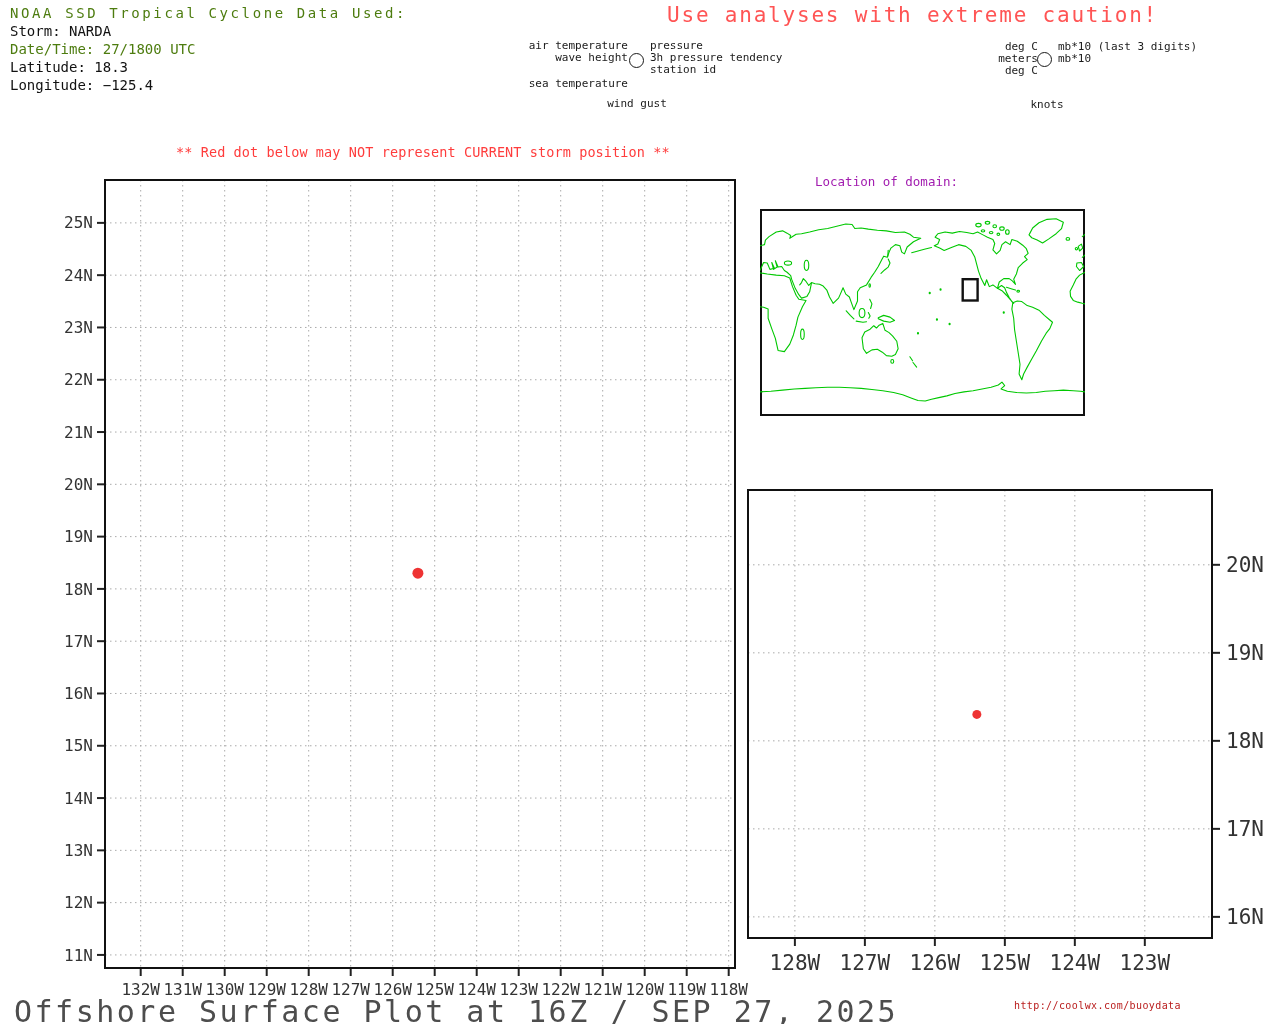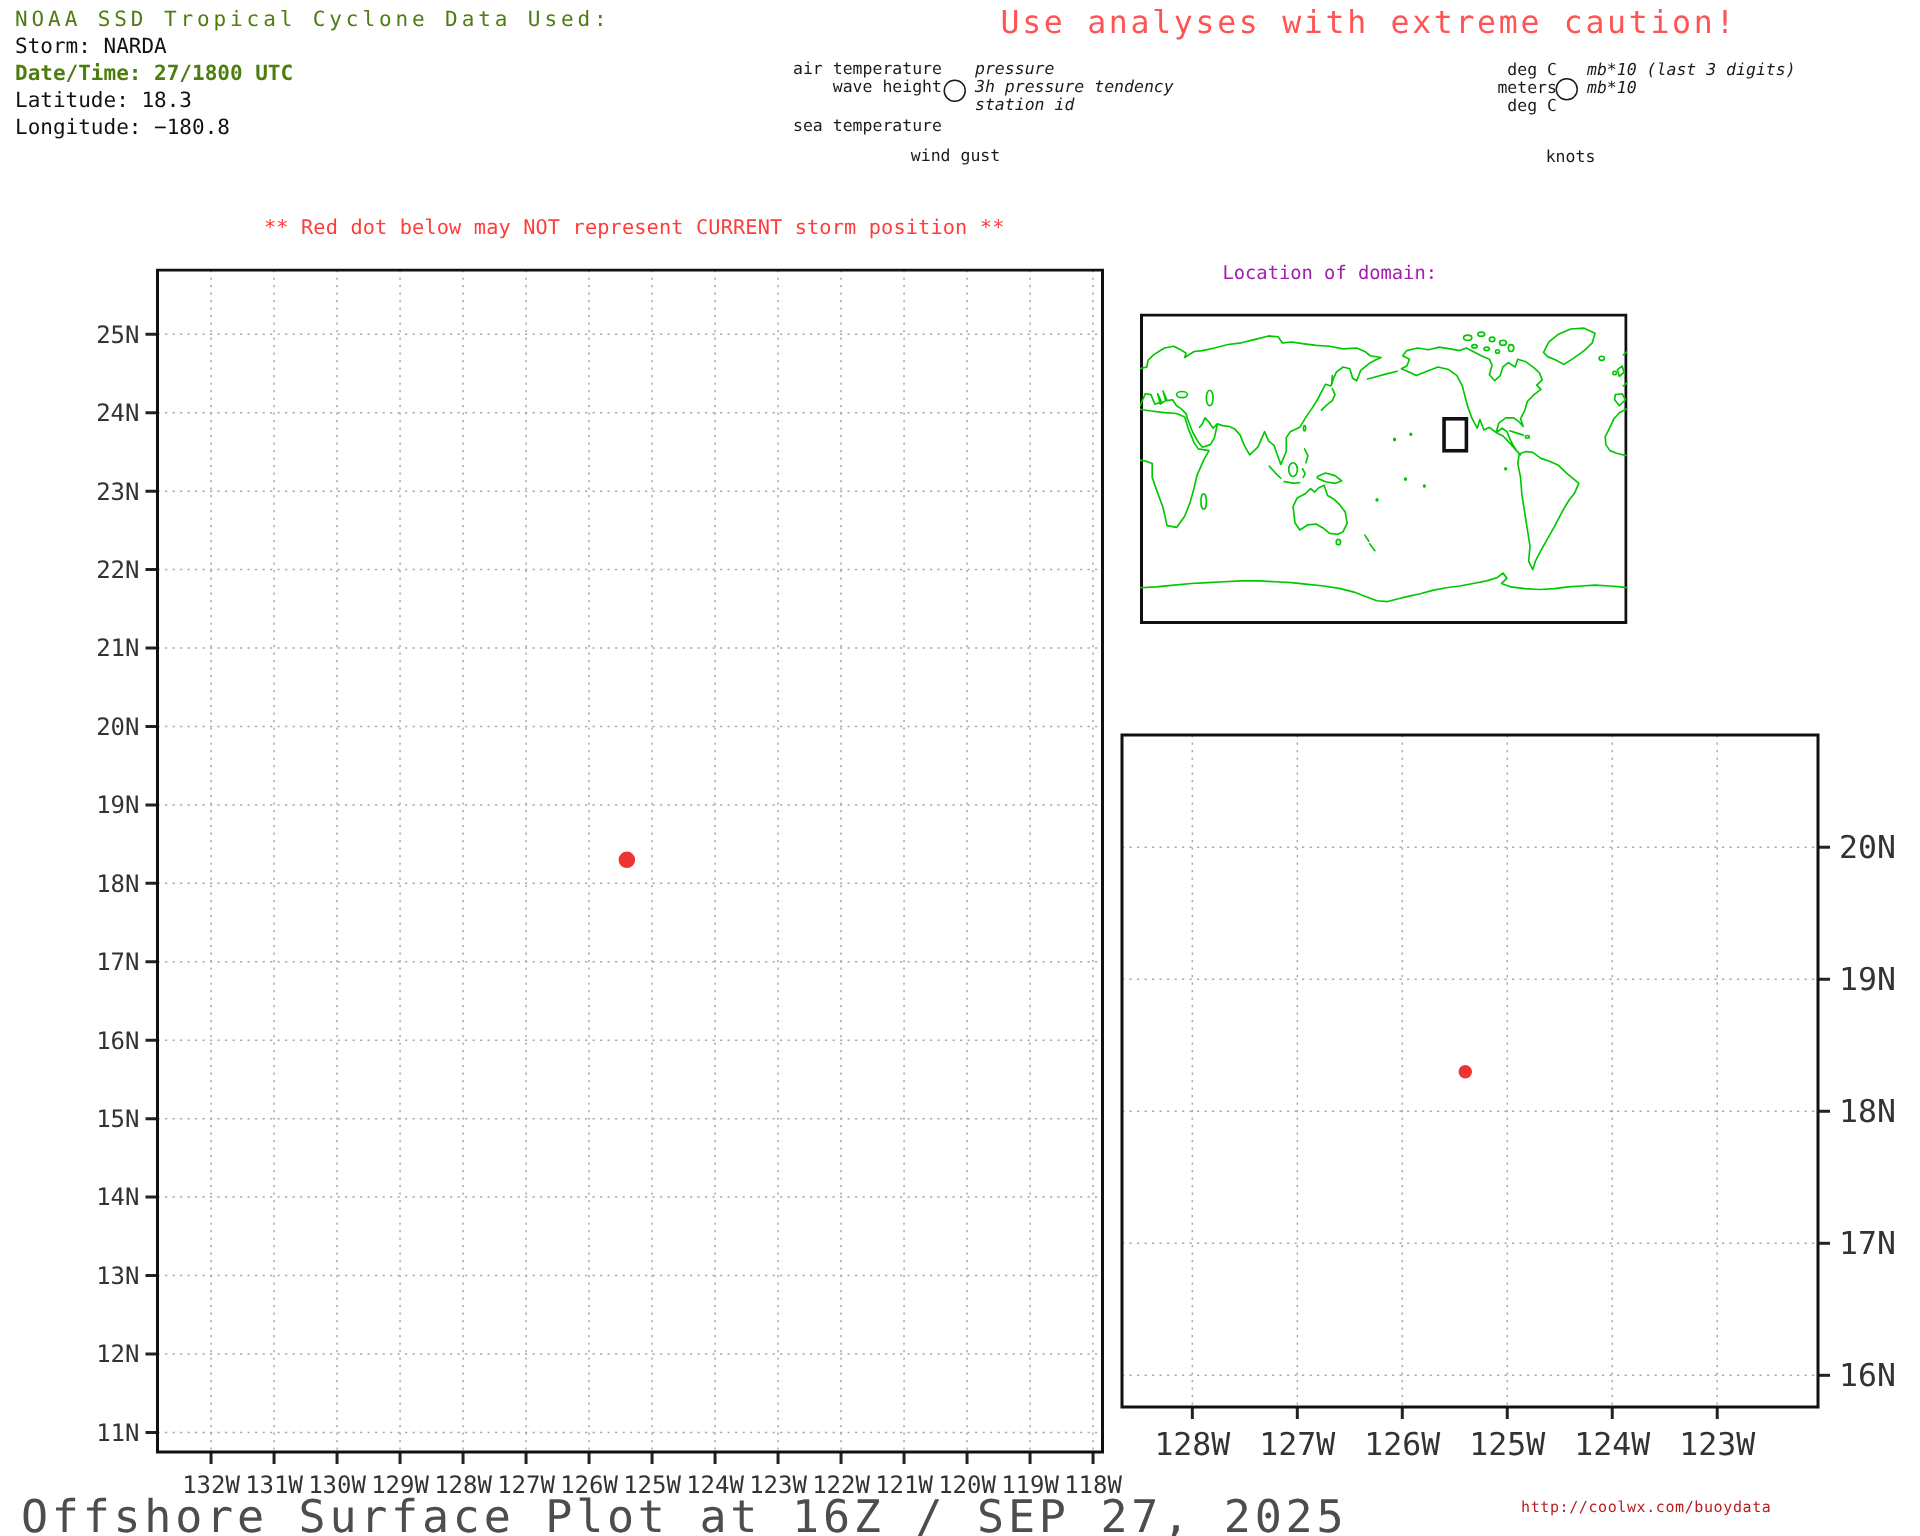--- a/index.html
+++ b/index.html
@@ -5,39 +5,39 @@
   html,body{margin:0;padding:0;background:#fff;}
   .page{position:relative;width:1280px;height:1024px;background:#ffffff;overflow:hidden;
         font-family:"DejaVu Sans Mono","Liberation Mono",monospace;color:#111;}
   .abs{position:absolute;white-space:pre;}
   .red{color:#4d7c0f;}
   .hdr{font-size:14px;line-height:14px;}
   .hdr-spaced{letter-spacing:2.6px;}
   .caution{font-size:21px;letter-spacing:1.8px;color:#ff5454;margin-left:44px;}
   .legend{font-size:11px;line-height:11px;color:#1a1a1a;}
   .legend-col-a{width:200px;text-align:right;}
-  .legend-col-b{text-align:left;font-style:italic;}
+  .legend-col-b{text-align:left;}
   .legend-center{width:110px;text-align:center;margin-top:20px;}
   .legend-circle{position:absolute;width:15px;height:15px;border:1.6px solid #1a1a1a;border-radius:50%;box-sizing:border-box;background:#fff;}
   .warning{font-size:13.5px;letter-spacing:0.1px;color:#ff3c3c;}
   .map-title{font-size:12.5px;color:#a21caf;}
   .footer-title{font-size:30px;letter-spacing:2.5px;color:#4d4d4d;}
   .footer-url{font-size:10px;letter-spacing:0.4px;color:#b91c1c;text-decoration:none;}
   svg text{font-family:"DejaVu Sans Mono","Liberation Mono",monospace;}
 </style>
 </head>
 <body>
 
 <div class="page">
 
   <div class="abs hdr red hdr-spaced" style="left:10px;top:6px;">NOAA SSD Tropical Cyclone Data Used:</div>
   <div class="abs hdr" style="left:10px;top:24px;">Storm: NARDA</div>
-  <div class="abs hdr red" style="left:10px;top:42px;font-weight:bold;">Date/Time: 27/1800 UTC</div>
+  <div class="abs hdr red" style="left:10px;top:42px;font-weight:normal;">Date/Time: 27/1800 UTC</div>
   <div class="abs hdr" style="left:10px;top:60px;">Latitude: 18.3</div>
-  <div class="abs hdr" style="left:10px;top:78px;">Longitude: −180.8</div>
+  <div class="abs hdr" style="left:10px;top:78px;">Longitude: −125.4</div>
 
   <div class="abs caution" style="left:623px;top:3px;">Use analyses with extreme caution!</div>
 
   <div>
     <div class="abs legend legend-col-a" style="left:428px;top:40px;">air temperature</div>
     <div class="abs legend legend-col-a" style="left:428px;top:52px;">wave height</div>
     <div class="abs legend legend-col-a" style="left:428px;top:78px;text-align:right;">sea temperature</div>
     <div class="abs legend legend-col-b" style="left:650px;top:40px;">pressure</div>
     <div class="abs legend legend-col-b" style="left:650px;top:52px;">3h pressure tendency</div>
     <div class="abs legend legend-col-b" style="left:650px;top:64px;">station id</div>

